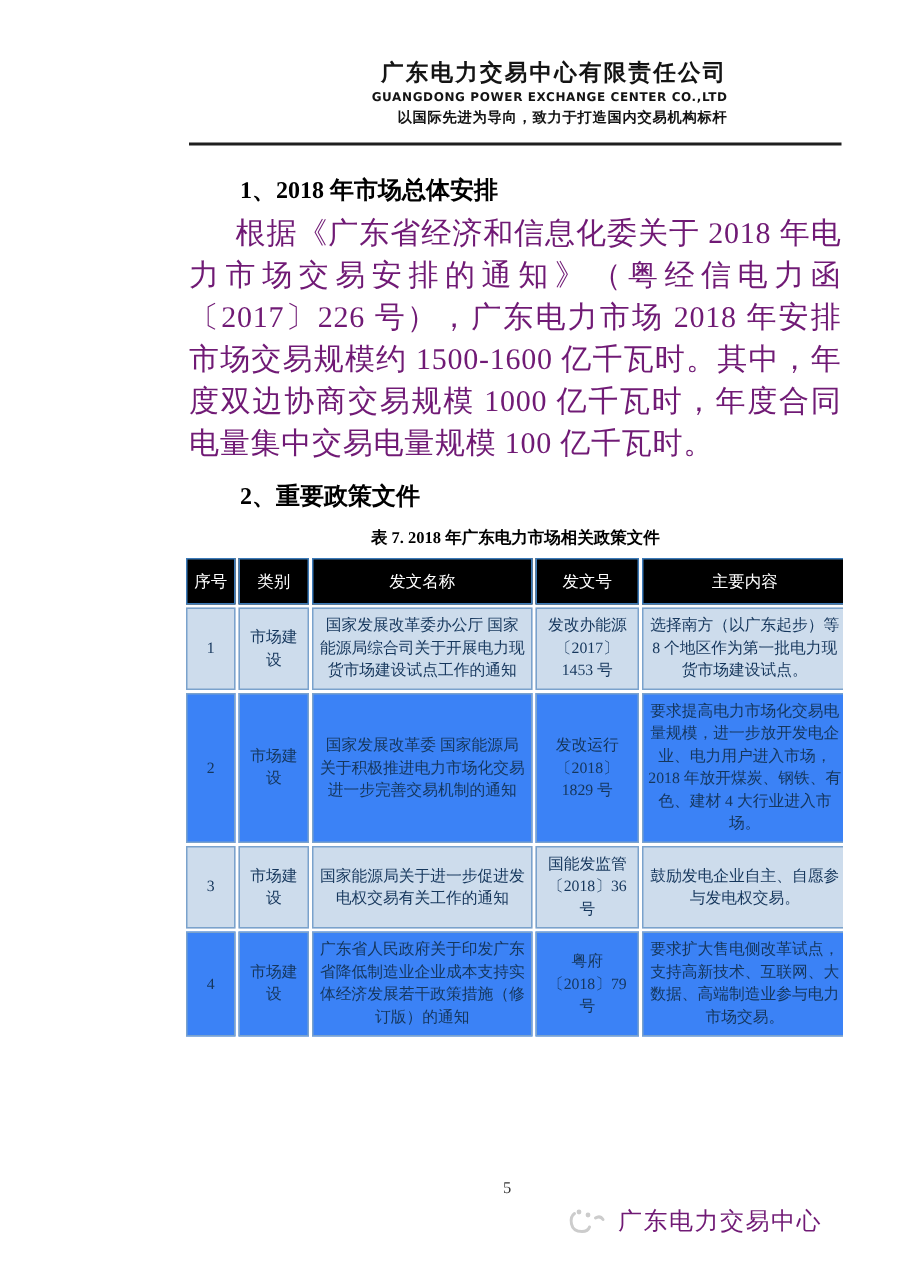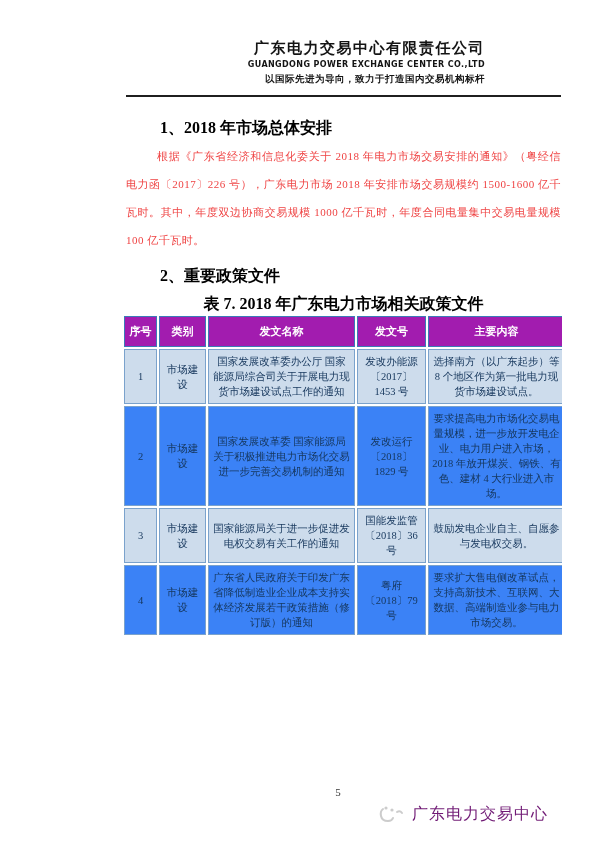--- a/index.html
+++ b/index.html
@@ -70,53 +70,53 @@
     color: #000;
   }
   .h-sub {
     font-size: 16px;
     font-weight: bold;
     margin: 11px 0 0 34px;
     line-height: 22px;
     color: #000;
   }
   .para {
-    font-size: 11px;
+    font-size: 20px;
     line-height: 28px;
     text-align: justify;
     text-indent: 31px;
     letter-spacing: 0.5px;
     margin-top: 3px;
-    color: #ef4444;
+    color: #701a75;
   }
 
   
   .tbl-caption {
     text-align: center;
-    font-size: 16px;
+    font-size: 11px;
     font-weight: bold;
     margin-top: 9px;
     line-height: 15px;
     color: #000;
   }
   table.policy {
     border-collapse: separate;
     border-spacing: 2px;
     table-layout: fixed;
     width: 437px;
     margin: 3px 0 0 -4px;
     font-size: 10.5px;
     line-height: 15px;
   }
   table.policy th {
-    background: #a21caf;
+    background: #000000;
     border: 1px solid #3b7ab8;
     color: #ffffff;
     font-size: 11px;
-    font-weight: bold;
+    font-weight: normal;
     padding: 7px 2px;
     text-align: center;
     font-family: "DejaVu Sans", "Liberation Sans", sans-serif;
   }
   table.policy td {
     border: 1px solid #7aa2cc;
     background: #3b82f6;
     text-align: center;
     vertical-align: middle;
     padding: 4px 3px;

